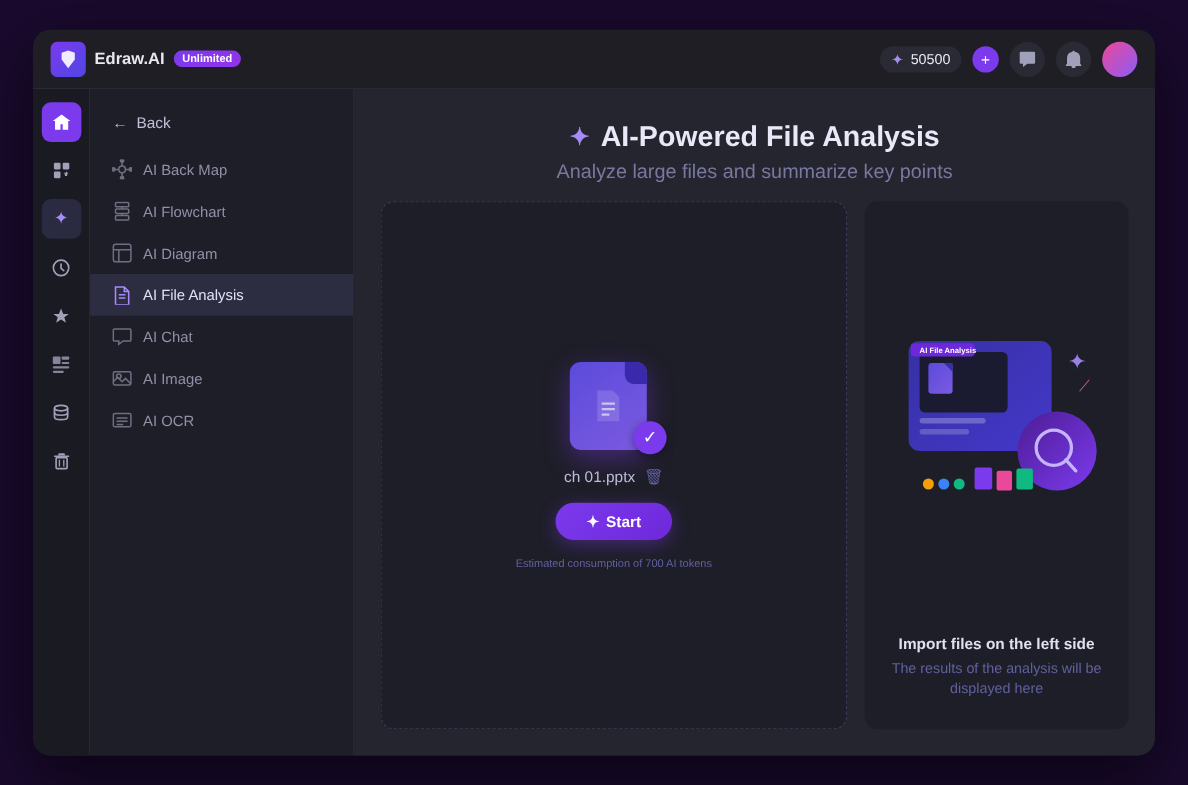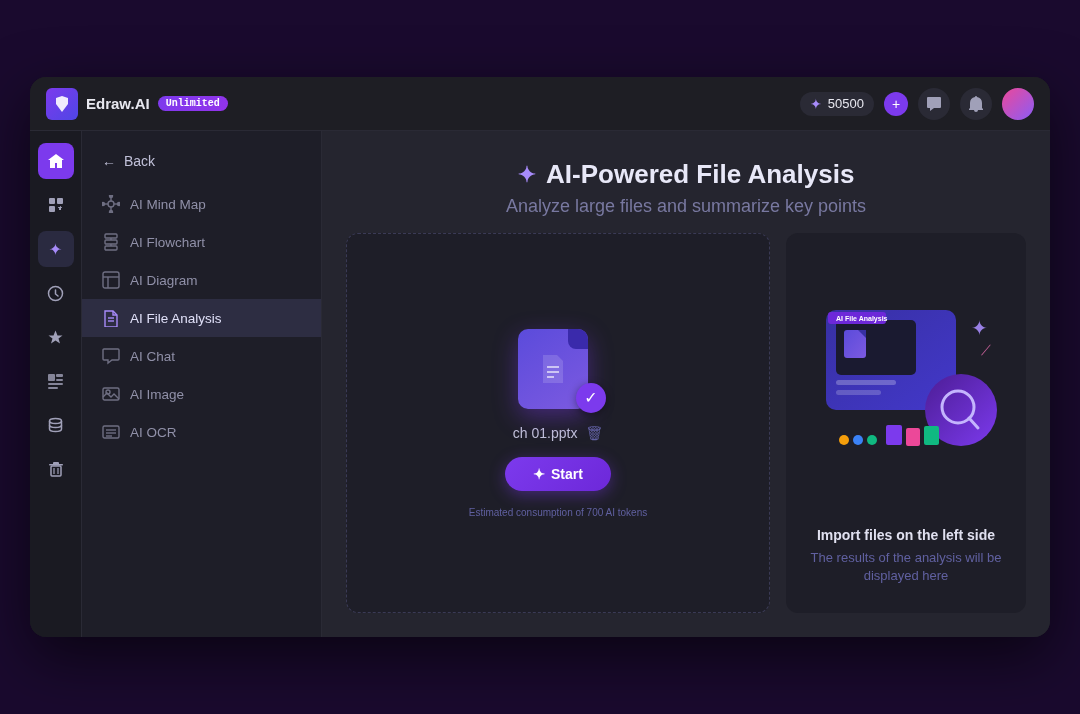--- a/index.html
+++ b/index.html
@@ -8,21 +8,21 @@
       display: flex;
       align-items: center;
       justify-content: center;
       width: 1080px;
       height: 714px;
       font-family: -apple-system, BlinkMacSystemFont, 'Segoe UI', sans-serif;
       overflow: hidden;
     }
     .app-window {
       width: 1020px;
-      height: 560px;
+      height: 660px;
       background: #1e1e24;
       border-radius: 16px;
       overflow: hidden;
       display: flex;
       flex-direction: column;
       box-shadow: 0 20px 60px rgba(0,0,0,0.6);
     }
     
     .header {
       height: 54px;
@@ -56,21 +56,20 @@
       font-size: 15px;
       font-weight: 600;
     }
     .unlimited-badge {
       background: linear-gradient(135deg, #7c3aed, #9333ea);
       color: white;
       font-size: 10px;
       padding: 2px 8px;
       border-radius: 10px;
       font-weight: 600;
-      font-family: Liberation Mono, monospace;
     }
     .header-right {
       display: flex;
       align-items: center;
       gap: 10px;
     }
     .token-counter {
       display: flex;
       align-items: center;
       gap: 6px;
@@ -463,21 +462,21 @@
           <circle cx="9" cy="9" r="3"></circle>
           <line x1="9" y1="1" x2="9" y2="6"></line>
           <line x1="9" y1="12" x2="9" y2="17"></line>
           <line x1="1" y1="9" x2="6" y2="9"></line>
           <line x1="12" y1="9" x2="17" y2="9"></line>
           <circle cx="9" cy="1" r="1.5" fill="#9090a8"></circle>
           <circle cx="9" cy="17" r="1.5" fill="#9090a8"></circle>
           <circle cx="1" cy="9" r="1.5" fill="#9090a8"></circle>
           <circle cx="17" cy="9" r="1.5" fill="#9090a8"></circle>
         </svg>
-        <span>AI Mind Map</span>
+        <span>AI Back Map</span>
       </div>
       <div class="nav-item">
         <svg class="nav-icon" viewBox="0 0 18 18" fill="none" stroke="#9090a8" stroke-width="1.4">
           <rect x="3" y="1" width="12" height="4" rx="1"></rect>
           <rect x="3" y="7" width="12" height="4" rx="1"></rect>
           <rect x="3" y="13" width="12" height="4" rx="1"></rect>
           <line x1="9" y1="5" x2="9" y2="7"></line>
           <line x1="9" y1="11" x2="9" y2="13"></line>
         </svg>
         <span>AI Flowchart</span>

